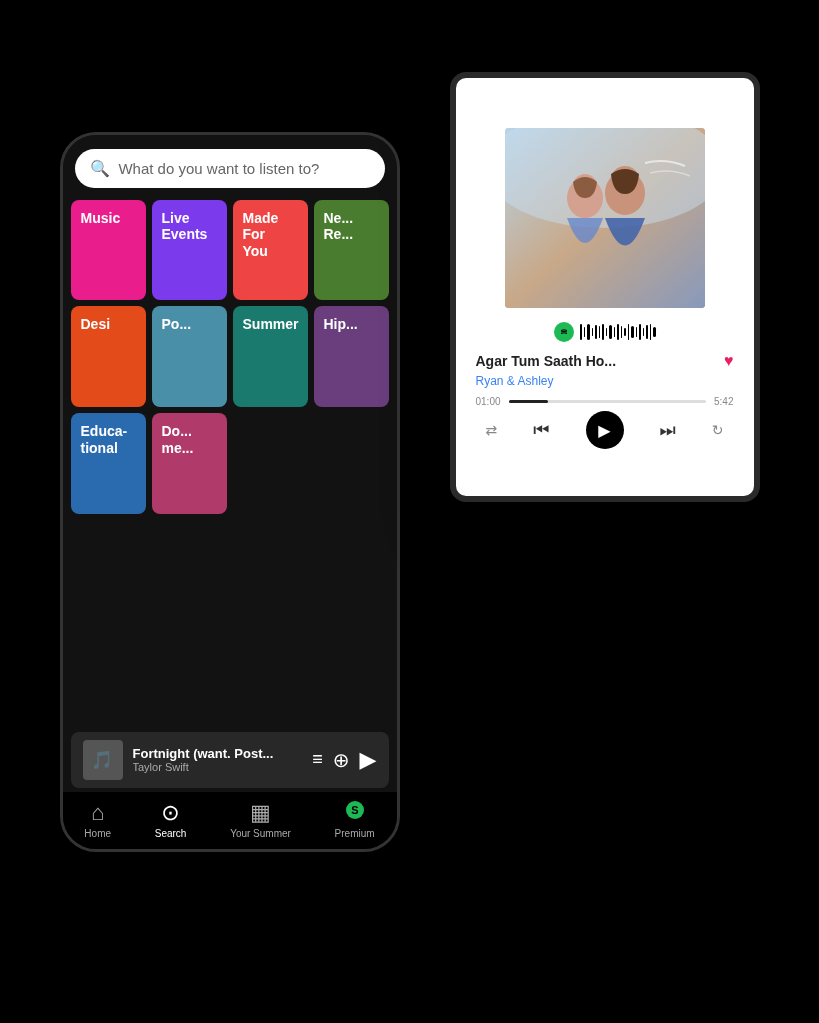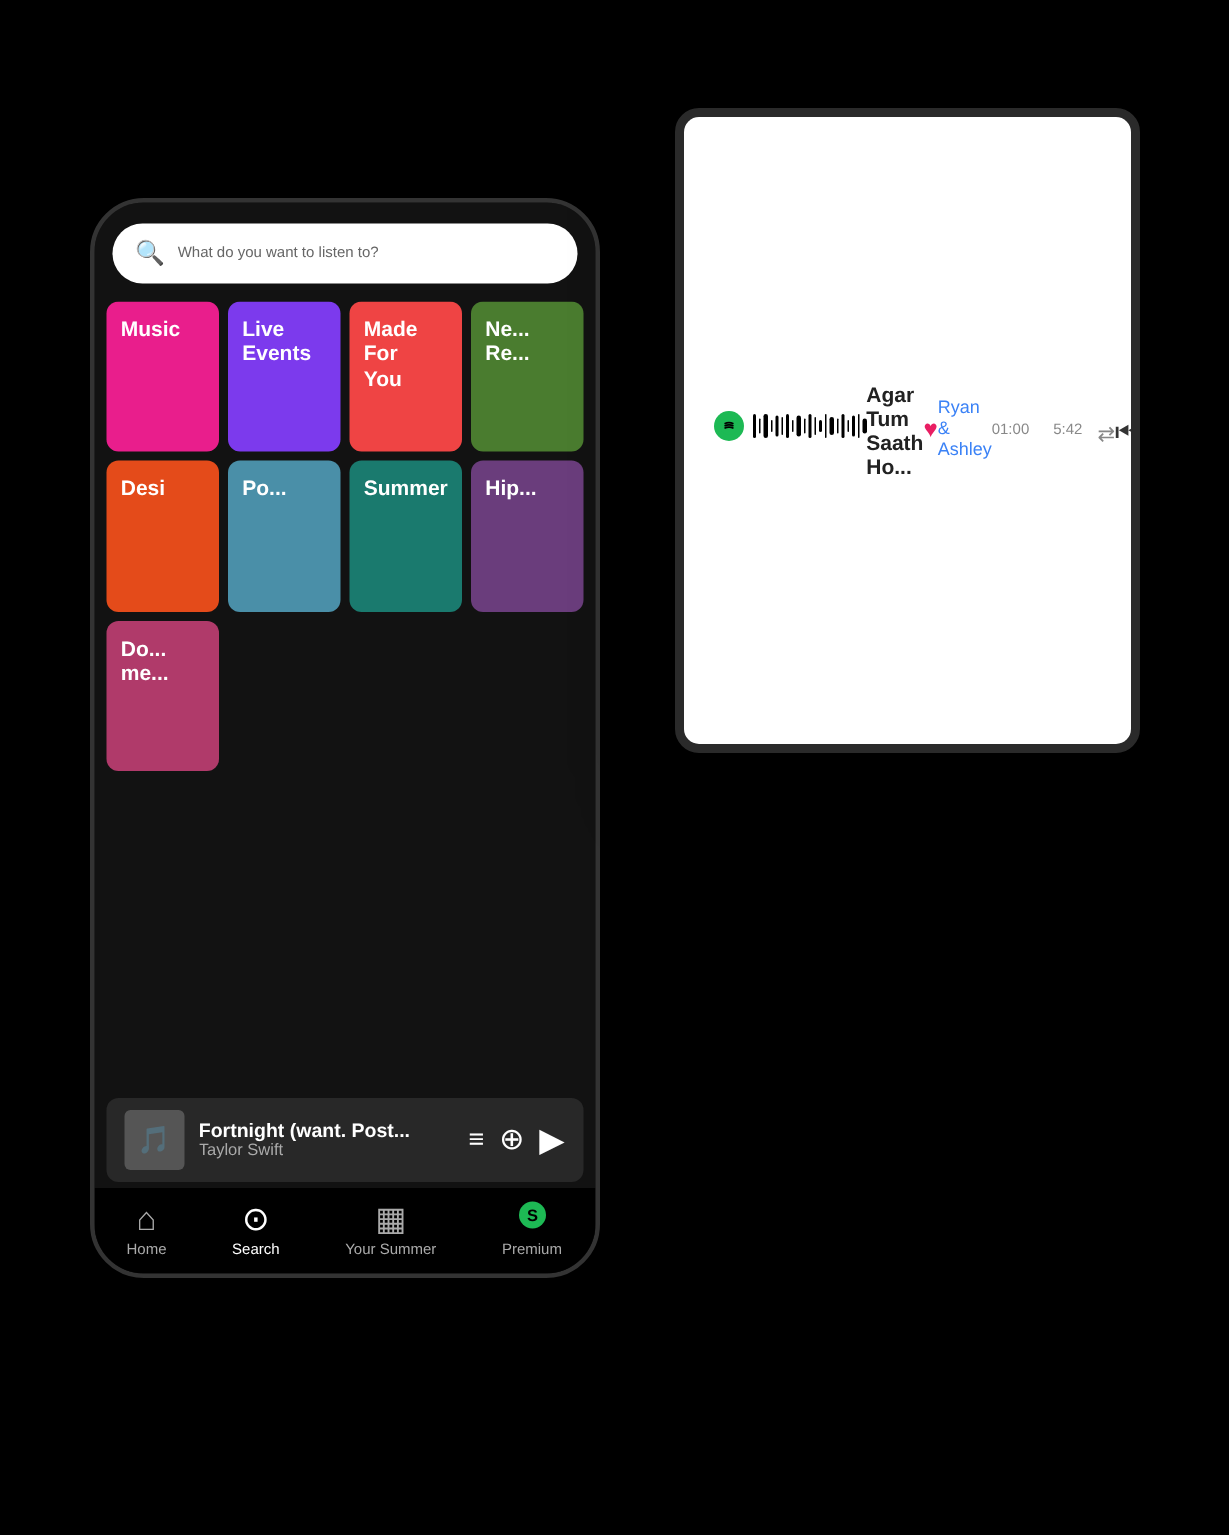--- a/index.html
+++ b/index.html
@@ -53,21 +53,21 @@
       display: flex;
       align-items: center;
       gap: 8px;
     }
     .search-bar .search-icon-ph {
       color: #000;
       font-size: 16px;
     }
     .search-bar-text {
       color: #666;
-      font-size: 10px;
+      font-size: 15px;
       font-weight: 400;
     }
 
     
     .browse-grid {
       flex: 1;
       padding: 0 8px;
       display: grid;
       grid-template-columns: 1fr 1fr 1fr 1fr;
       grid-template-rows: repeat(5, 1fr);
@@ -210,23 +210,24 @@
       box-shadow: 0 20px 60px rgba(0,0,0,0.9);
       border: 6px solid #2a2a2a;
       overflow: hidden;
     }
 
     .tablet-screen {
       width: 100%;
       height: 100%;
       background: #fff;
       display: flex;
-      flex-direction: row;
+      flex-direction: column;
       align-items: center;
       padding: 20px 20px 16px;
+      justify-content: center;
     }
 
     .album-art {
       width: 200px;
       height: 180px;
       background: linear-gradient(135deg, #a8c8d8 0%, #c8a090 50%, #8090b8 100%);
       border-radius: 4px;
       overflow: hidden;
       position: relative;
       margin-bottom: 14px;
@@ -390,20 +391,23 @@
         </div>
 
         <div class="browse-tile tile-summer">
           <span class="browse-tile-label">Summer</span>
         </div>
 
         <div class="browse-tile tile-hiphop">
           <span class="browse-tile-label">Hip...</span>
         </div>
 
+        <div class="browse-tile tile-educational">
+          <span class="browse-tile-label">Educa-<br>tional</span>
+        </div>
 
         <div class="browse-tile tile-docus">
           <span class="browse-tile-label">Do...<br>me...</span>
         </div>
 
       </div>
 
       <div class="mini-player">
         <div class="mini-thumb">🎵</div>
         <div class="mini-info">

